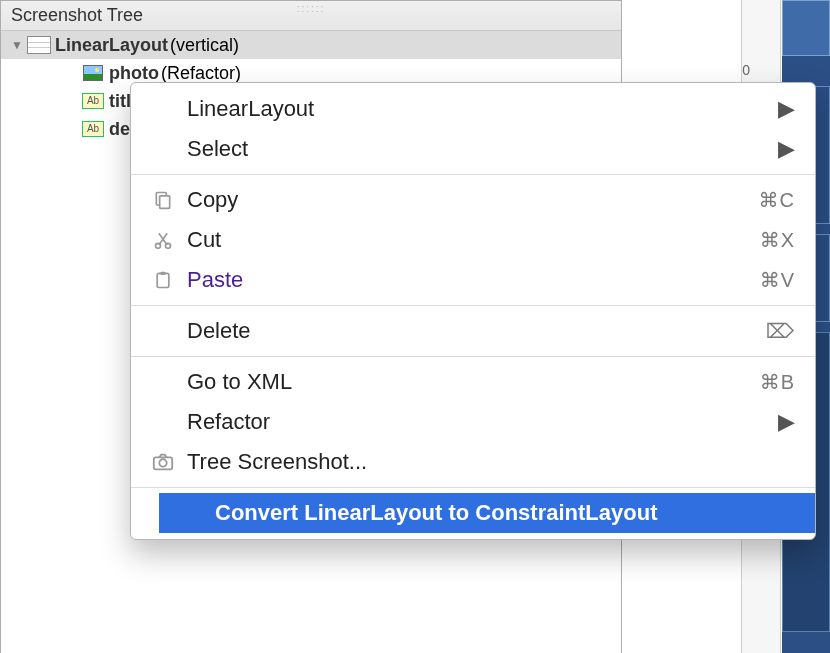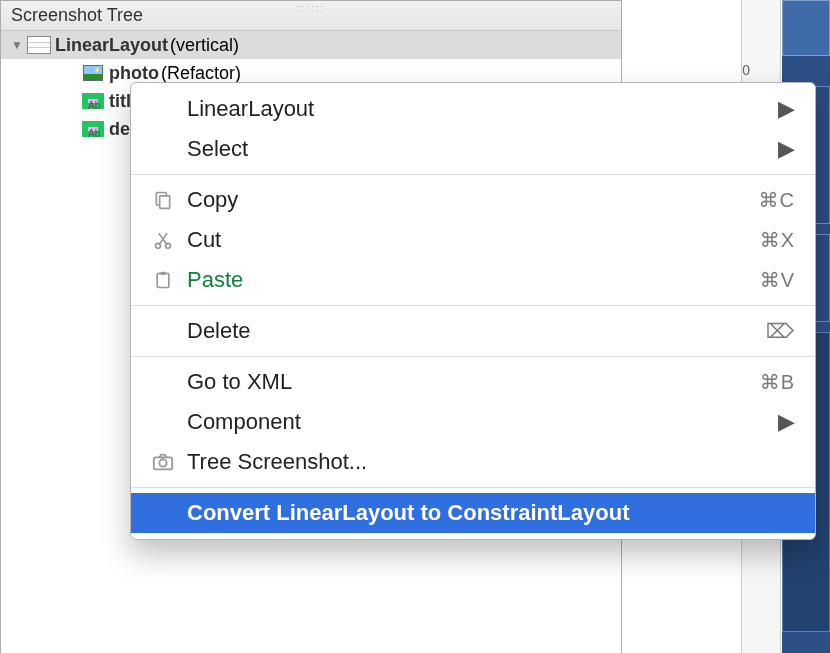--- a/index.html
+++ b/index.html
@@ -117,22 +117,22 @@
     width:20px; height:16px;
     background: linear-gradient(to top,#2a8f2a 40%, #8ec8ff 40%);
     border:1px solid #666;
     position:relative;
   }
   .img-icon::after{
     content:""; position:absolute; top:2px; right:3px; width:4px; height:4px; background:#ffe36b; border-radius:50%;
   }
   .ab-icon{
     width:22px; height:16px;
-    border:6px solid #22c55e;
-    background:#f0abfc;
+    border:1px solid #22c55e;
+    background:#fef9c3;
     font-size:10px;
     line-height:14px;
     text-align:center;
     color:#555;
   }
   .tree-row .main { font-weight:700; margin-left:4px;}
   .tree-row .suffix { font-weight:400; color:#000000; margin-left:2px;}
   .tree-row .val { color:#cfcfcf; margin-left:6px;}
   .panel-body {
     height: 560px;
@@ -172,30 +172,31 @@
   .menu-item .mi-short{
     color:#7a7a7a;
     font-size:20px;
     letter-spacing:1px;
   }
   .menu-item .mi-sub{
     color:#555;
   }
   .menu-item.disabled .mi-icon,
   .menu-item.disabled .mi-label{
-    color:#15803d;
+    color:#4c1d95;
   }
   .menu-sep{
     height:1px;
     background:#dcdcdc;
     margin:5px 0;
   }
   .menu-item.highlight{
     background:#2f6fe0;
     color:#fff;
+    margin-left:28px;
   }
   .menu-item.highlight .mi-label{
     color:#fff;
     font-weight:600;
   }
   svg { display:block; }
 </style>
 </head>
 <body>
 
@@ -309,21 +310,21 @@
         <span class="mi-short">⌦</span>
       </div>
       <div class="menu-sep"></div>
       <div class="menu-item">
         <span class="mi-icon"></span>
         <span class="mi-label">Go to XML</span>
         <span class="mi-short">⌘B</span>
       </div>
       <div class="menu-item">
         <span class="mi-icon"></span>
-        <span class="mi-label">Component</span>
+        <span class="mi-label">Refactor</span>
         <span class="mi-sub">▶</span>
       </div>
       <div class="menu-item">
         <span class="mi-icon">
           <svg width="22" height="20" viewBox="0 0 24 20">
             <rect x="2" y="5" width="20" height="13" rx="2" fill="none" stroke="#9a9a9a" stroke-width="2"></rect>
             <path d="M8 5l2-3h4l2 3" fill="none" stroke="#9a9a9a" stroke-width="2"></path>
             <circle cx="12" cy="11" r="4" fill="none" stroke="#9a9a9a" stroke-width="2"></circle>
           </svg>
         </span>

